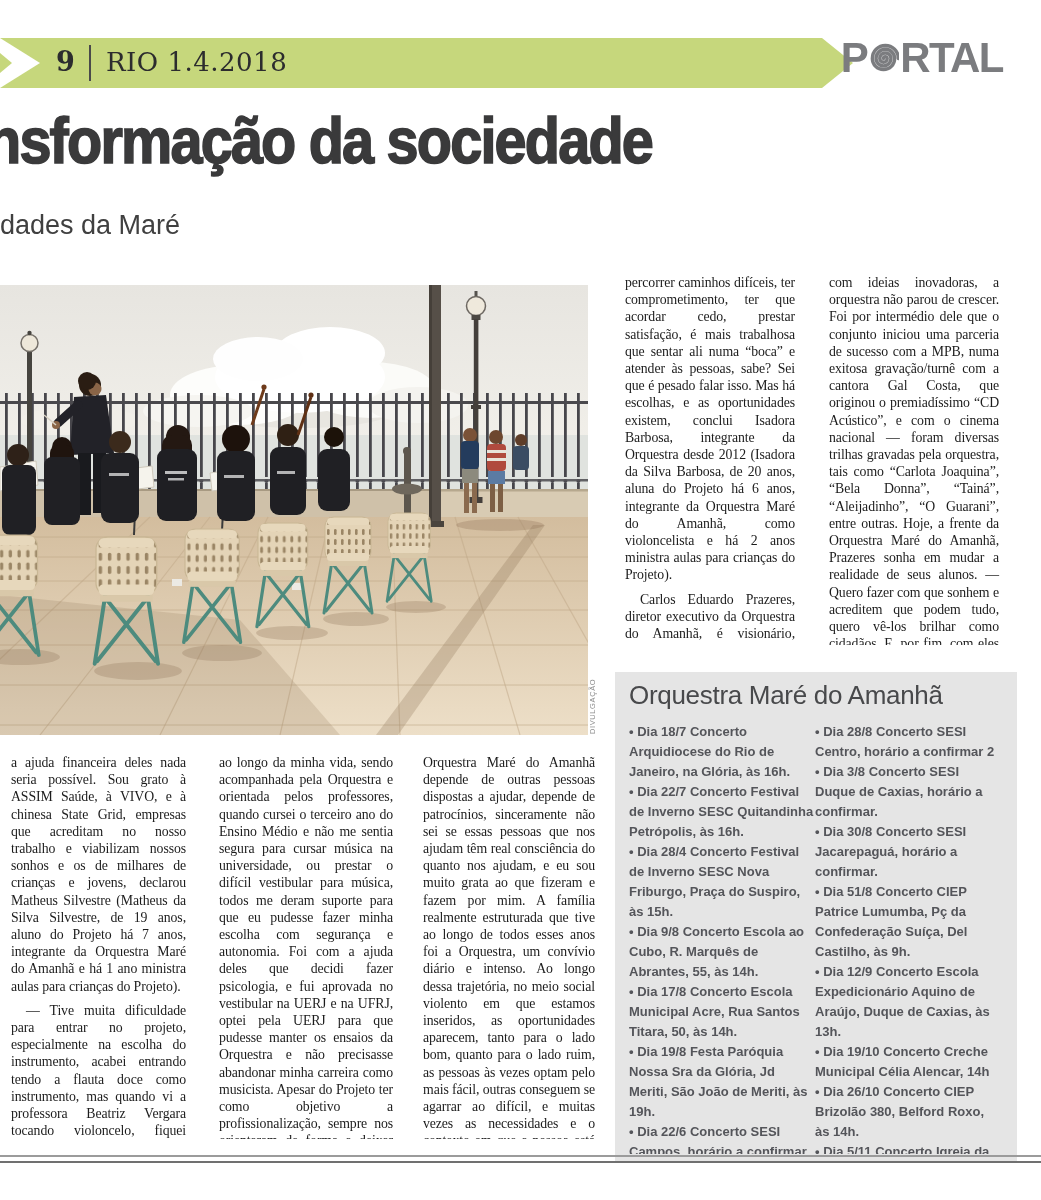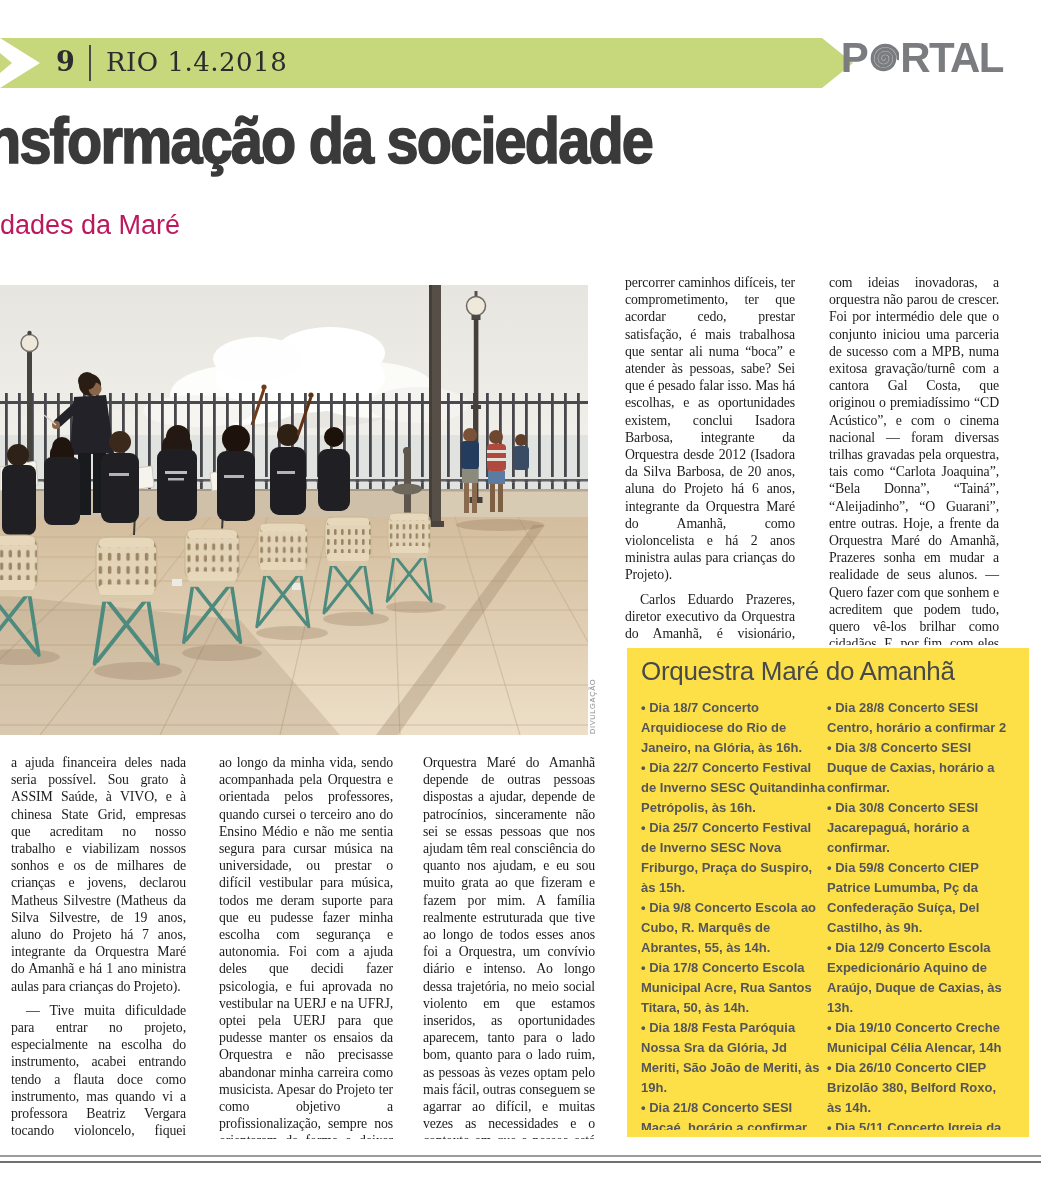--- a/index.html
+++ b/index.html
@@ -24,38 +24,38 @@
     font-family:"Liberation Sans","DejaVu Sans",sans-serif;font-weight:700;font-size:42px;
     color:#7b7c7f;letter-spacing:-1.5px;}
   .brand svg{width:31px;height:31px;margin:0 1px;}
   
   .headline{position:absolute;left:-14px;top:104px;white-space:nowrap;
     font-family:"Liberation Sans","DejaVu Sans",sans-serif;font-weight:700;
     font-size:64px;color:#3a3a3b;letter-spacing:-2px;
     -webkit-text-stroke:1.6px #3a3a3b;
     transform:scaleX(0.9);transform-origin:left top;}
   .subheadline{position:absolute;left:0;top:210px;
-    font-family:"Liberation Sans","DejaVu Sans",sans-serif;font-size:27px;color:#be185d;}
+    font-family:"Liberation Sans","DejaVu Sans",sans-serif;font-size:27px;color:#404040;}
   
   .photo{position:absolute;left:0;top:285px;width:588px;height:450px;overflow:hidden;background:#eceae5;}
   .photo-credit{position:absolute;left:588px;top:648px;width:14px;height:86px;
     font-family:"Liberation Sans",sans-serif;font-size:7.5px;color:#8f8f8f;letter-spacing:0.6px;
     writing-mode:vertical-rl;transform:rotate(180deg);text-align:left;}
   
   .col{position:absolute;overflow:hidden;font-size:13.8px;line-height:17.2px;
     text-align:justify;color:#1c1c1c;letter-spacing:-0.1px;}
   .col p{margin:7px;}
   .col p + p{text-indent:15px;}
   .col-top-a{left:618px;top:267px;width:184px;height:378px;}
   .col-top-b{left:822px;top:267px;width:184px;height:378px;}
   .col-b1{left:4px;top:747px;width:189px;height:392px;}
   .col-b2{left:212px;top:747px;width:188px;height:392px;}
   .col-b3{left:416px;top:747px;width:186px;height:392px;}
   
-  .schedule-box{position:absolute;left:615px;top:648px;width:402px;height:489px;background:#fde047;margin-left:12px;}
+  .schedule-box{position:absolute;left:615px;top:672px;width:402px;height:489px;background:#e5e5e5;}
   .schedule-title{position:absolute;left:14px;top:8px;
     font-family:"Liberation Sans","DejaVu Sans",sans-serif;font-size:26px;font-weight:400;
     color:#48494b;letter-spacing:-0.3px;}
   .schedule-col{position:absolute;top:50px;width:186px;height:432px;overflow:hidden;
     font-family:"Liberation Sans","DejaVu Sans",sans-serif;font-size:13px;line-height:20px;color:#54555a;font-weight:bold;}
   .schedule-col-1{left:14px;}
   .schedule-col-2{left:200px;}
   .schedule-col ul{list-style:none;margin:0;padding:0;}
   .schedule-col li::before{content:"•\00a0";}
   
@@ -272,36 +272,35 @@
   <p>com ideias inovadoras, a orquestra não parou de crescer. Foi por intermédio dele que o conjunto iniciou uma parceria de sucesso com a MPB, numa exitosa gravação/turnê com a cantora Gal Costa, que originou o premiadíssimo “CD Acústico”, e com o cinema nacional — foram diversas trilhas gravadas pela orquestra, tais como “Carlota Joaquina”, “Bela Donna”, “Tainá”, “Aleijadinho”, “O Guarani”, entre outras. Hoje, a frente da Orquestra Maré do Amanhã, Prazeres sonha em mudar a realidade de seus alunos. — Quero fazer com que sonhem e acreditem que podem tudo, quero vê-los brilhar como cidadãos. E, por fim, com eles mudar a realidade da Maré, trazendo igualdade e paz, finalizou.</p>
 
 </div>
 
 <div class="schedule-box">
   <div class="schedule-title">Orquestra Maré do Amanhã</div>
   <div class="schedule-col schedule-col-1">
     <ul>
       <li>Dia 18/7 Concerto Arquidiocese do Rio de Janeiro, na Glória, às 16h.</li>
       <li>Dia 22/7 Concerto Festival de Inverno SESC Quitandinha Petrópolis, às 16h.</li>
-      <li>Dia 25/7 Concerto Festival de Inverno SESC Nova Friburgo, Praça do Suspiro, às 15h.</li>
+      <li>Dia 28/4 Concerto Festival de Inverno SESC Nova Friburgo, Praça do Suspiro, às 15h.</li>
       <li>Dia 9/8 Concerto Escola ao Cubo, R. Marquês de Abrantes, 55, às 14h.</li>
       <li>Dia 17/8 Concerto Escola Municipal Acre, Rua Santos Titara, 50, às 14h.</li>
-      <li>Dia 18/8 Festa Paróquia Nossa Sra da Glória, Jd Meriti, São João de Meriti, às 19h.</li>
-      <li>Dia 21/8 Concerto SESI Macaé, horário a confirmar.</li>
+      <li>Dia 19/8 Festa Paróquia Nossa Sra da Glória, Jd Meriti, São João de Meriti, às 19h.</li>
       <li>Dia 22/6 Concerto SESI Campos, horário a confirmar.</li>
       <li>Dia 22/8 Concerto Universidade Estácio de Sá, Campus R9, Taquara, às 18h.</li>
       <li>Dia 23/8 Concerto SESI Itaperuna, horário a confirmar.</li>
     </ul>
   </div>
   <div class="schedule-col schedule-col-2">
     <ul>
       <li>Dia 28/8 Concerto SESI Centro, horário a confirmar 2</li>
       <li>Dia 3/8 Concerto SESI Duque de Caxias, horário a confirmar.</li>
       <li>Dia 30/8 Concerto SESI Jacarepaguá, horário a confirmar.</li>
-      <li>Dia 59/8 Concerto CIEP Patrice Lumumba, Pç da Confederação Suíça, Del Castilho, às 9h.</li>
+      <li>Dia 51/8 Concerto CIEP Patrice Lumumba, Pç da Confederação Suíça, Del Castilho, às 9h.</li>
       <li>Dia 12/9 Concerto Escola Expedicionário Aquino de Araújo, Duque de Caxias, às 13h.</li>
       <li>Dia 19/10 Concerto Creche Municipal Célia Alencar, 14h</li>
       <li>Dia 26/10 Concerto CIEP Brizolão 380, Belford Roxo, às 14h.</li>
       <li>Dia 5/11 Concerto Igreja da Ressurreição, Ipanema, às 16h.</li>
     </ul>
   </div>
 </div>
 
 <div class="col col-b1">
   <p>a ajuda financeira deles nada seria possível. Sou grato à ASSIM Saúde, à VIVO, e à chinesa State Grid, empresas que acreditam no nosso trabalho e viabilizam nossos sonhos e os de milhares de crianças e jovens, declarou Matheus Silvestre (Matheus da Silva Silvestre, de 19 anos, aluno do Projeto há 7 anos, integrante da Orquestra Maré do Amanhã e há 1 ano ministra aulas para crianças do Projeto).</p>

